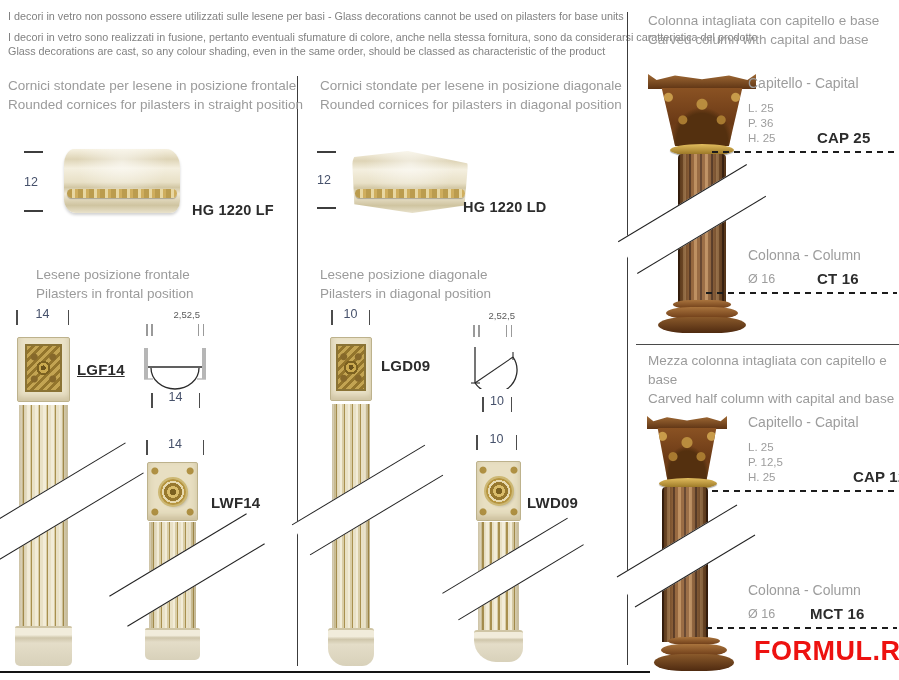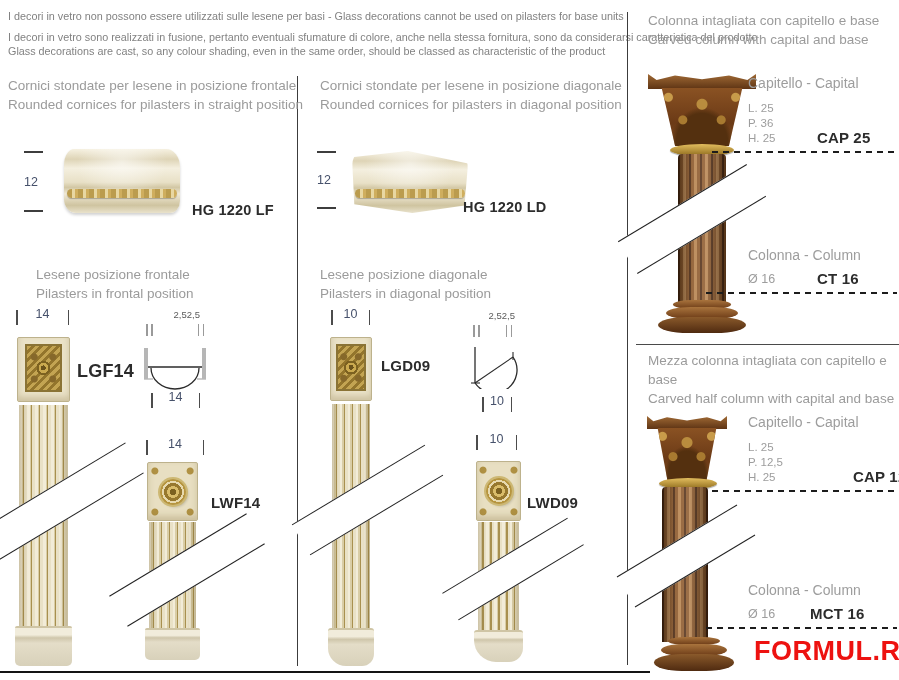--- a/index.html
+++ b/index.html
@@ -144,21 +144,21 @@
   </div>
 
   <div class="pil" style="left:17px;top:337px;width:53px;height:329px;">
     <div class="pcap" style="height:63px;">
       <div class="porn"></div>
     </div>
     <div class="pshaft" style="top:68px;bottom:38px;"></div>
     <div class="pbase" style="height:38px;"></div>
     <div class="pbrk" style="top:148px;left:-45px;width:175px;"></div>
   </div>
-  <div class="abs code" style="left:77px;top:361px;font-size:18px;">LGF14</div>
+  <div class="abs code" style="left:77px;top:361px;font-size:15px;text-decoration:underline;">LGF14</div>
 
   <div class="abs lblrow" style="left:142px;top:309px;width:58px;">
     <span class="smlbl">2,5</span>
     <span class="smlbl">2,5</span>
   </div>
   <div class="abs tpr" style="left:146px;top:324px;width:58px;">
     <span class="tp">
         <span class="vt2"></span>
         <span class="vt2"></span>
       </span>

